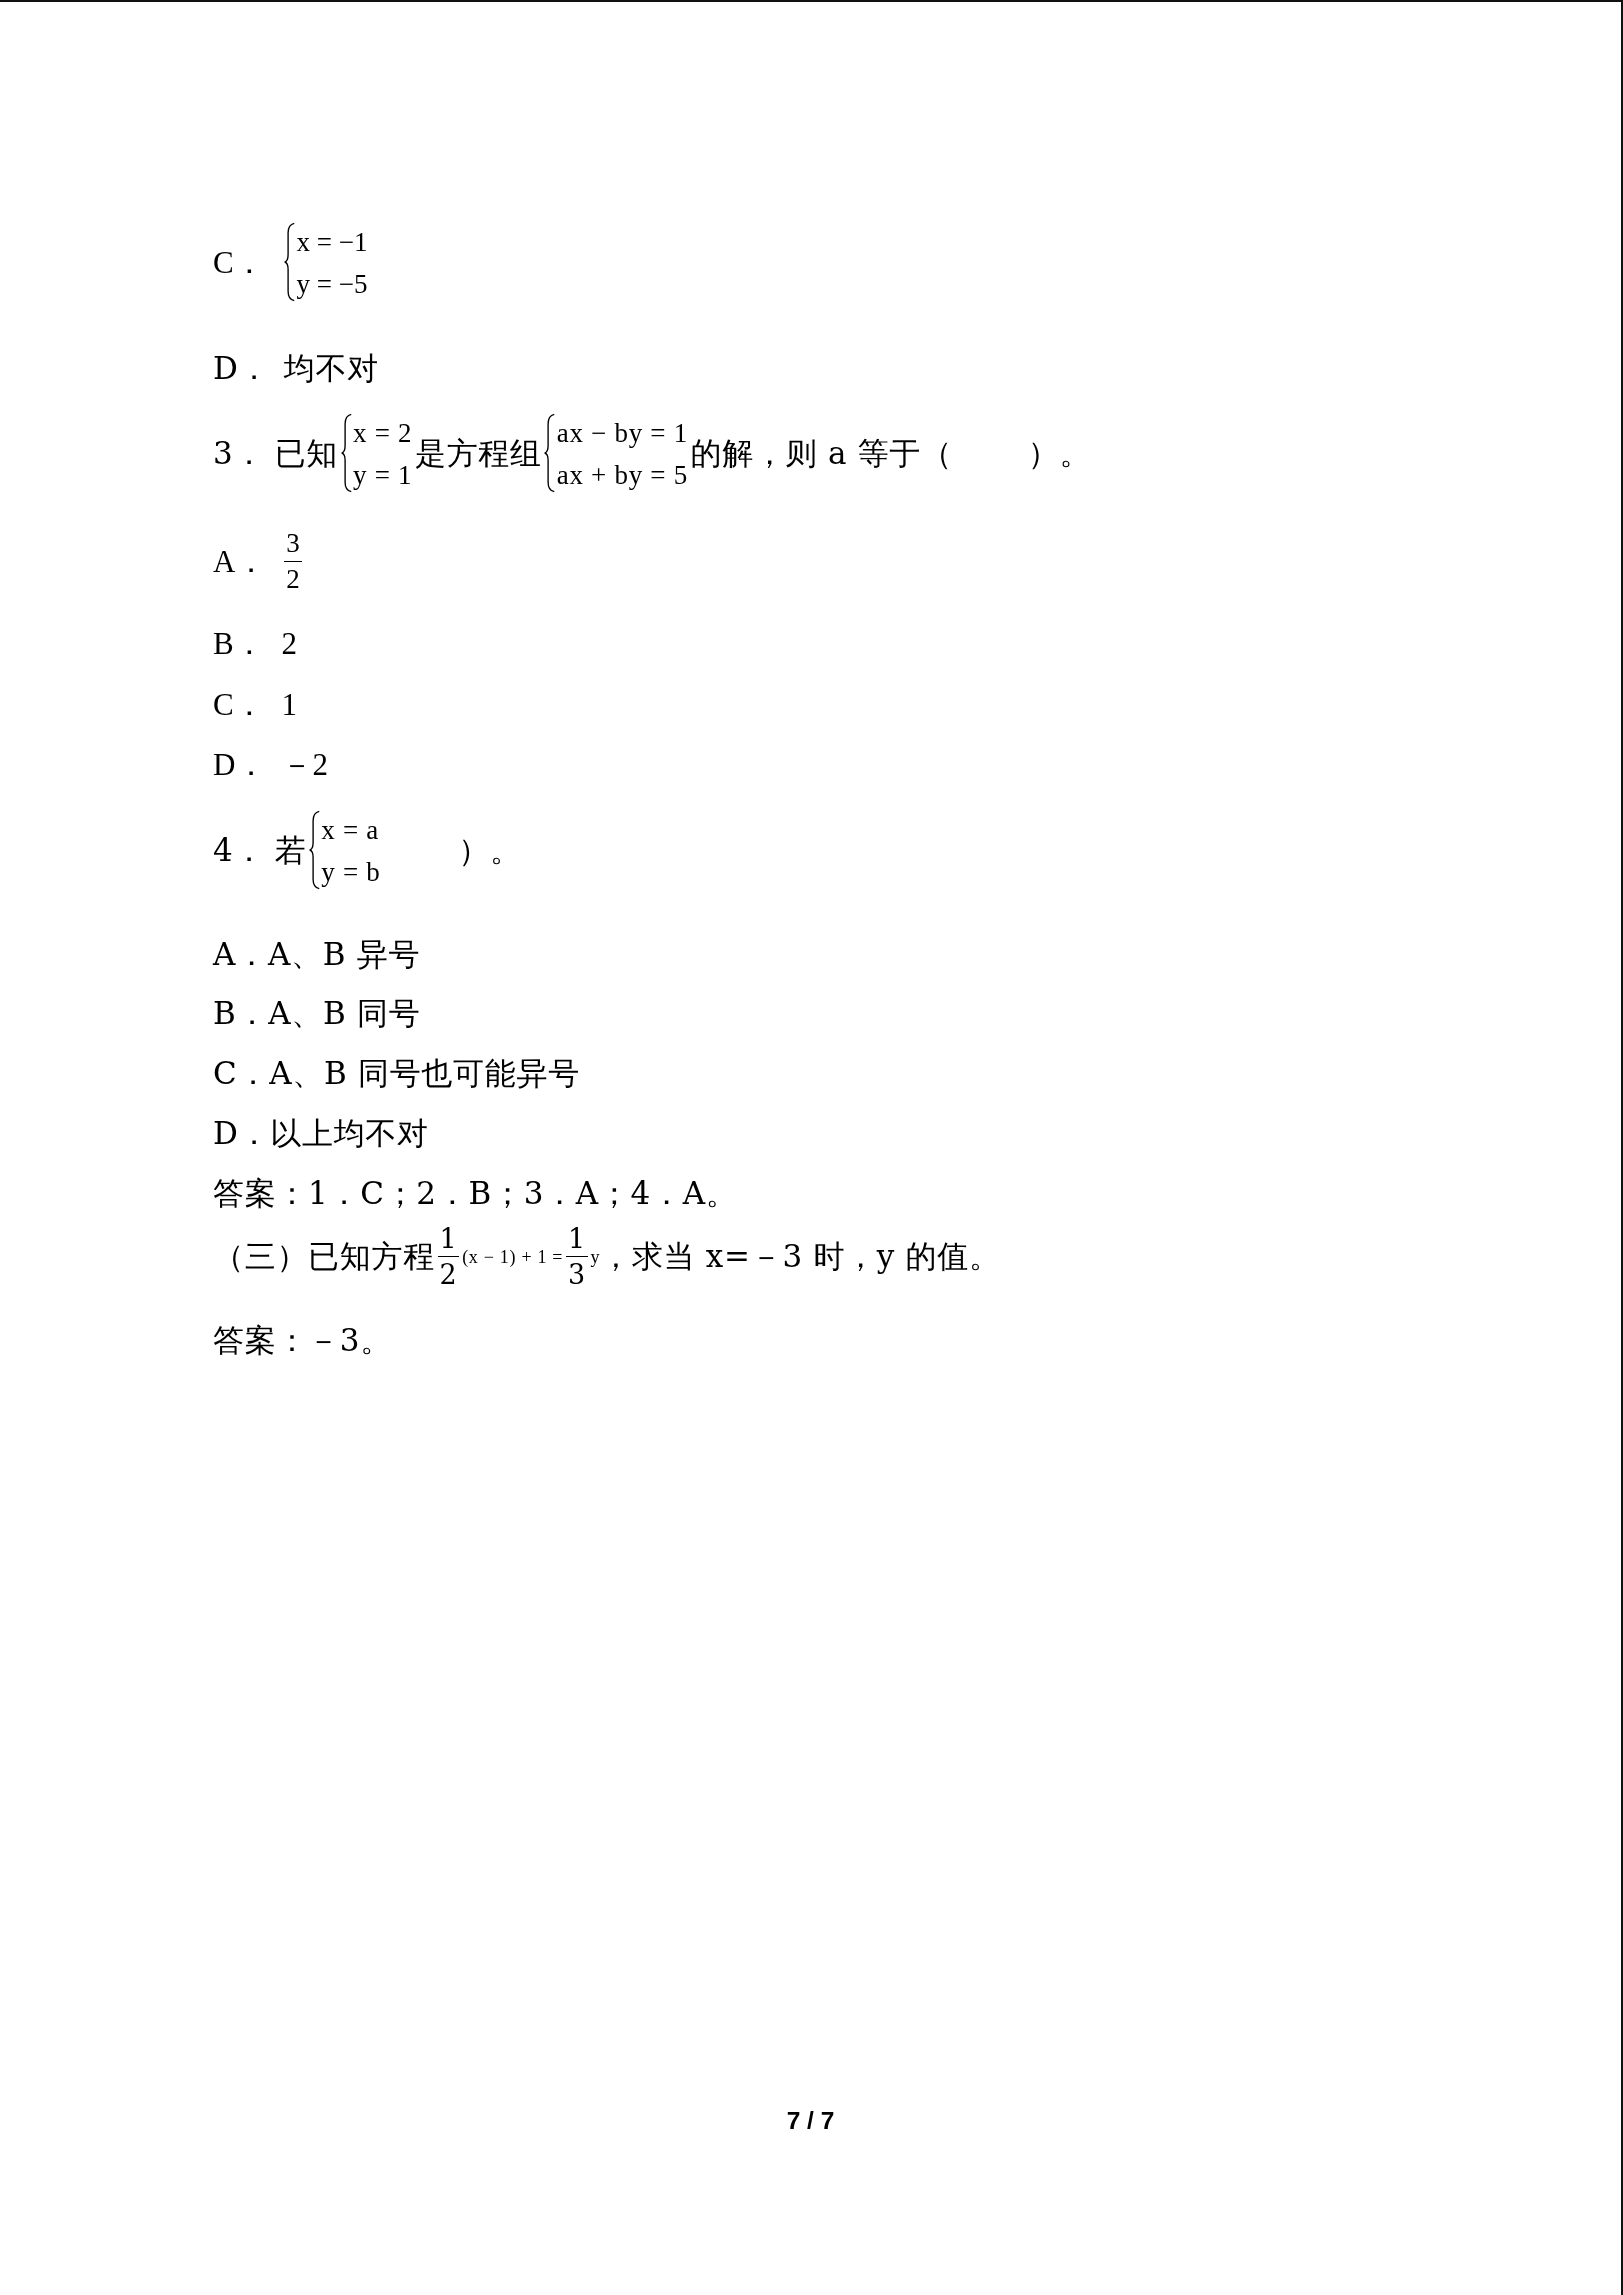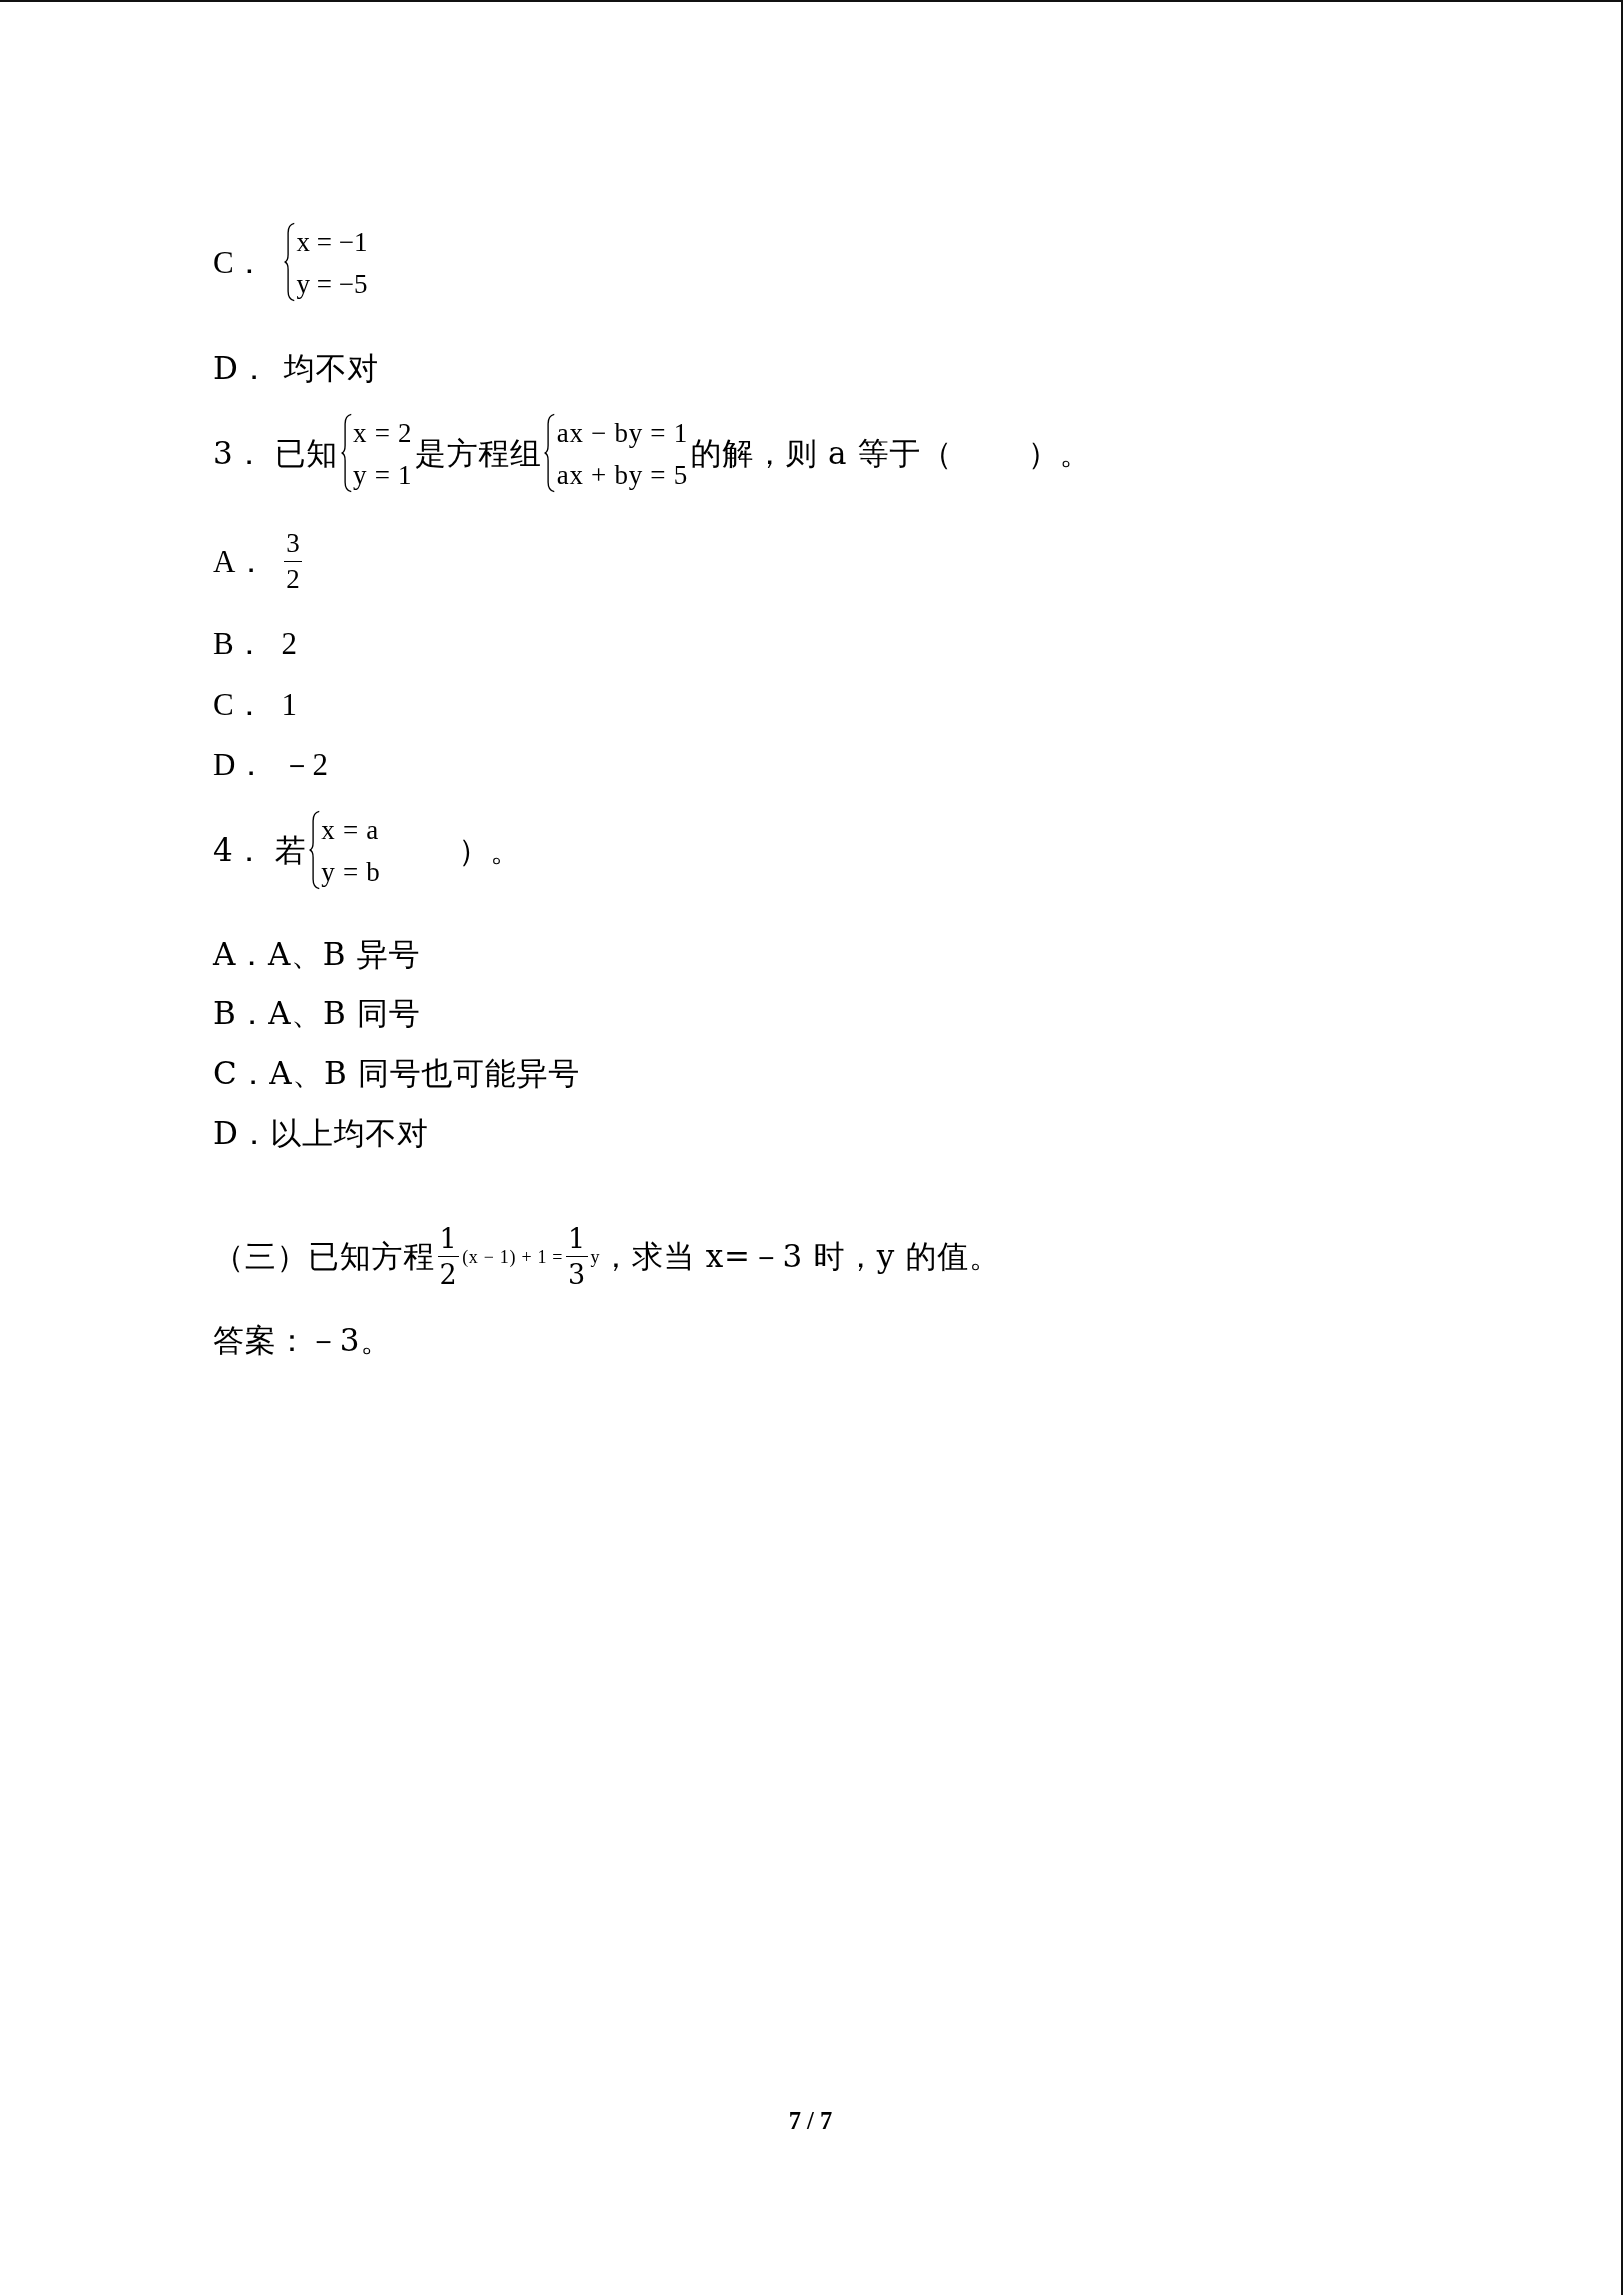--- a/index.html
+++ b/index.html
@@ -35,21 +35,21 @@
   .frac {
     display: inline-flex; flex-direction: column; align-items: center;
     font-size: 27px; margin: 0 2.7px; vertical-align: middle;
   }
   .frac .num { line-height: 1.1; padding: 0 2px; }
   .frac .bar { width: 100%; border-top: 1.4px solid #000; margin: 2.7px 0; }
   .frac .den { line-height: 1.1; padding: 0 2px; }
   .blank { display: inline-block; width: 75px; }
   .footer {
     position: absolute; left: 0; width: 100%; top: 2105px; text-align: center;
-    font-size: 24.5px; font-weight: bold; font-family: Liberation Serif, serif;
+    font-size: 24.5px; font-weight: bold; font-family: Liberation Sans, sans-serif;
   }
   .eq-inline { font-size: 18px; display: inline-flex; align-items: center; }
 </style>
 </head>
 <body>
 
 <div class="page">
 
   <div class="line" style="top:220px; height:80px;">
     <span class="lbl">C．</span>
@@ -160,20 +160,23 @@
   </div>
   <div class="line cjk" style="top:1056px;">
     <span class="lbl">C．</span>
     <span>A、B 同号也可能异号</span>
   </div>
   <div class="line cjk" style="top:1116px;">
     <span class="lbl">D．</span>
     <span>以上均不对</span>
   </div>
 
+  <div class="line cjk" style="top:1176px;">
+    <span>答案：1．C；2．B；3．A；4．A。</span>
+  </div>
 
   <div class="line cjk" style="top:1219px; height:71px;">
     <span>（三）已知方程</span>
     <span class="frac">
       <span class="num">1</span>
       <span class="bar"></span>
       <span class="den">2</span>
     </span>
     <span class="eq-inline m">(x − 1) + 1 =</span>
     <span class="frac">

